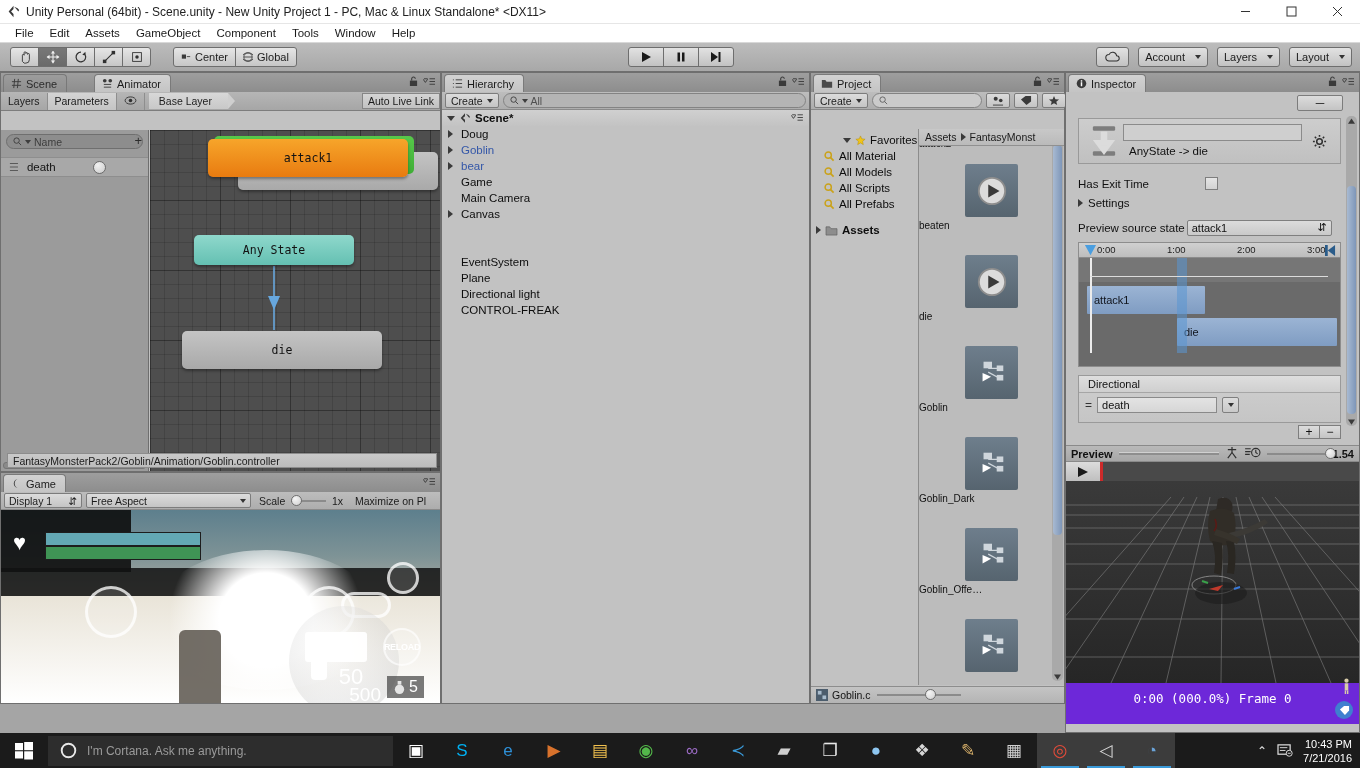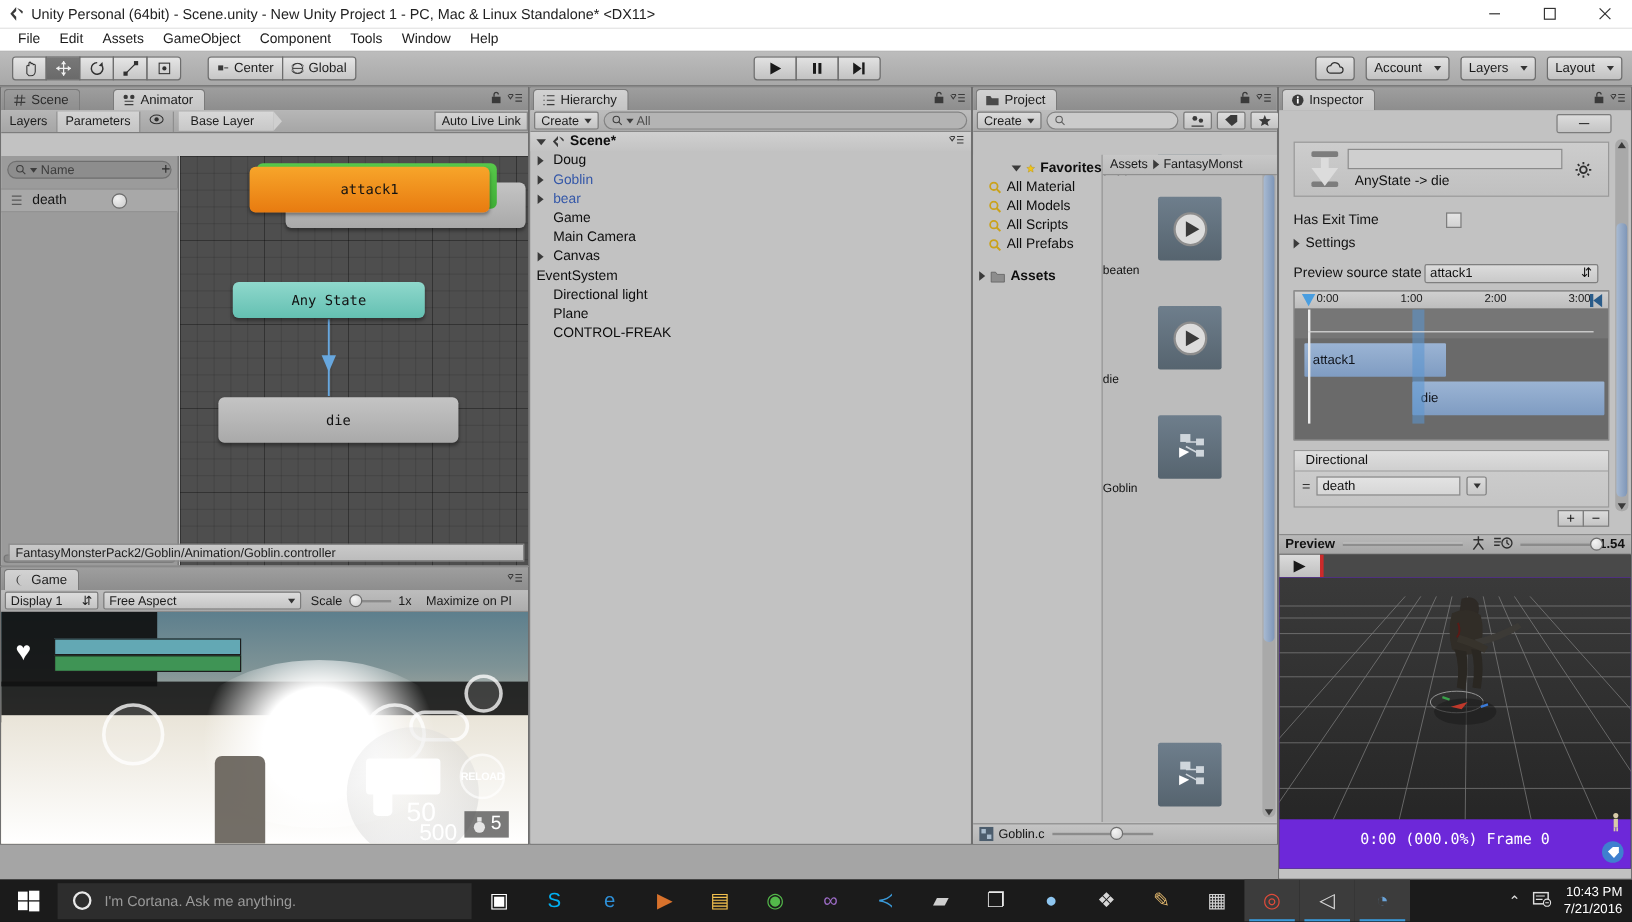--- a/index.html
+++ b/index.html
@@ -732,28 +732,28 @@
             <div class="hier-row" style="padding-left: 19px;">
               <span style="color: rgb(13, 13, 13);">Game</span>
             </div>
             <div class="hier-row" style="padding-left: 19px;">
               <span style="color: rgb(13, 13, 13);">Main Camera</span>
             </div>
             <div class="hier-row" style="padding-left: 6px;">
               <span class="tri-r" style="margin-right: 4px;"></span>
               <span style="color: rgb(13, 13, 13);">Canvas</span>
             </div>
-            <div class="hier-row" style="padding-left: 5px;">
+            <div class="hier-row" style="padding-left: 19px; margin-top: 32px;">
               <span style="color: rgb(13, 13, 13);">EventSystem</span>
+            </div>
+            <div class="hier-row" style="padding-left: 19px;">
+              <span style="color: rgb(13, 13, 13);">Plane</span>
             </div>
             <div class="hier-row" style="padding-left: 19px;">
               <span style="color: rgb(13, 13, 13);">Directional light</span>
-            </div>
-            <div class="hier-row" style="padding-left: 19px;">
-              <span style="color: rgb(13, 13, 13);">Plane</span>
             </div>
             <div class="hier-row" style="padding-left: 19px;">
               <span style="color: rgb(13, 13, 13);">CONTROL-FREAK</span>
             </div>
           </div>
       </div>
     </div>
 
     <div class="panel" id="project">
       <div class="ptabs">
@@ -809,21 +809,21 @@
         </div>
 
         <div class="proj-crumb">
           <span>Assets</span>
           <span class="tri-r"></span>
           <span>FantasyMonst</span>
         </div>
 
         <div class="proj-split">
           <div class="proj-tree">
-            <div class="hier-row" style="font-weight:bold;padding-left:32px;">
+            <div class="hier-row" style="font-weight:normal;padding-left:32px;">
               <span class="tri-dn"></span>
               <svg width="11" height="11" viewBox="0 0 12 12">
                   <polygon points="6,1 7.4,4.2 11,4.6 8.3,6.9 9.1,10.5 6,8.6 2.9,10.5 3.7,6.9 1,4.6 4.6,4.2" fill="#f0c419" stroke="#b08a0c" stroke-width=".5"></polygon>
                 </svg>
               <span>Favorites</span>
             </div>
             <div id="fav-list">
                 <div class="hier-row" style="padding-left: 13px;">
                   <svg width="11" height="11" viewBox="0 0 12 12">
                     <circle cx="4.6" cy="4.6" r="3.4" fill="none" stroke="#caa21a" stroke-width="1.6"></circle>
@@ -889,20 +889,44 @@
               <div class="asset-ico">
                 <svg width="32" height="32" viewBox="0 0 34 34">
                     <rect x="8" y="5" width="9" height="7" fill="#cfd6dc"></rect>
                     <rect x="22" y="9" width="7" height="6" fill="#cfd6dc"></rect>
                     <rect x="22" y="19" width="7" height="6" fill="#cfd6dc"></rect>
                     <path d="M13,12 L24,12 M13,16 L24,22" stroke="#cfd6dc" stroke-width="1.4"></path>
                     <polygon points="7,17 16,21 7,26" fill="#ffffff"></polygon>
                   </svg>
               </div>
               <div class="asset-lbl">Goblin</div>
+            </div>
+            <div class="proj-item" style="top:308px;">
+              <div class="asset-ico">
+                <svg width="32" height="32" viewBox="0 0 34 34">
+                    <rect x="8" y="5" width="9" height="7" fill="#cfd6dc"></rect>
+                    <rect x="22" y="9" width="7" height="6" fill="#cfd6dc"></rect>
+                    <rect x="22" y="19" width="7" height="6" fill="#cfd6dc"></rect>
+                    <path d="M13,12 L24,12 M13,16 L24,22" stroke="#cfd6dc" stroke-width="1.4"></path>
+                    <polygon points="7,17 16,21 7,26" fill="#ffffff"></polygon>
+                  </svg>
+              </div>
+              <div class="asset-lbl">Goblin_Dark</div>
+            </div>
+            <div class="proj-item" style="top:399px;">
+              <div class="asset-ico">
+                <svg width="32" height="32" viewBox="0 0 34 34">
+                    <rect x="8" y="5" width="9" height="7" fill="#cfd6dc"></rect>
+                    <rect x="22" y="9" width="7" height="6" fill="#cfd6dc"></rect>
+                    <rect x="22" y="19" width="7" height="6" fill="#cfd6dc"></rect>
+                    <path d="M13,12 L24,12 M13,16 L24,22" stroke="#cfd6dc" stroke-width="1.4"></path>
+                    <polygon points="7,17 16,21 7,26" fill="#ffffff"></polygon>
+                  </svg>
+              </div>
+              <div class="asset-lbl">Goblin_Offe…</div>
             </div>
             <div class="proj-item" style="top:490px;">
               <div class="asset-ico">
                 <svg width="32" height="32" viewBox="0 0 34 34">
                     <rect x="8" y="5" width="9" height="7" fill="#cfd6dc"></rect>
                     <rect x="22" y="9" width="7" height="6" fill="#cfd6dc"></rect>
                     <rect x="22" y="19" width="7" height="6" fill="#cfd6dc"></rect>
                     <path d="M13,12 L24,12 M13,16 L24,22" stroke="#cfd6dc" stroke-width="1.4"></path>
                     <polygon points="7,17 16,21 7,26" fill="#ffffff"></polygon>
                   </svg>

